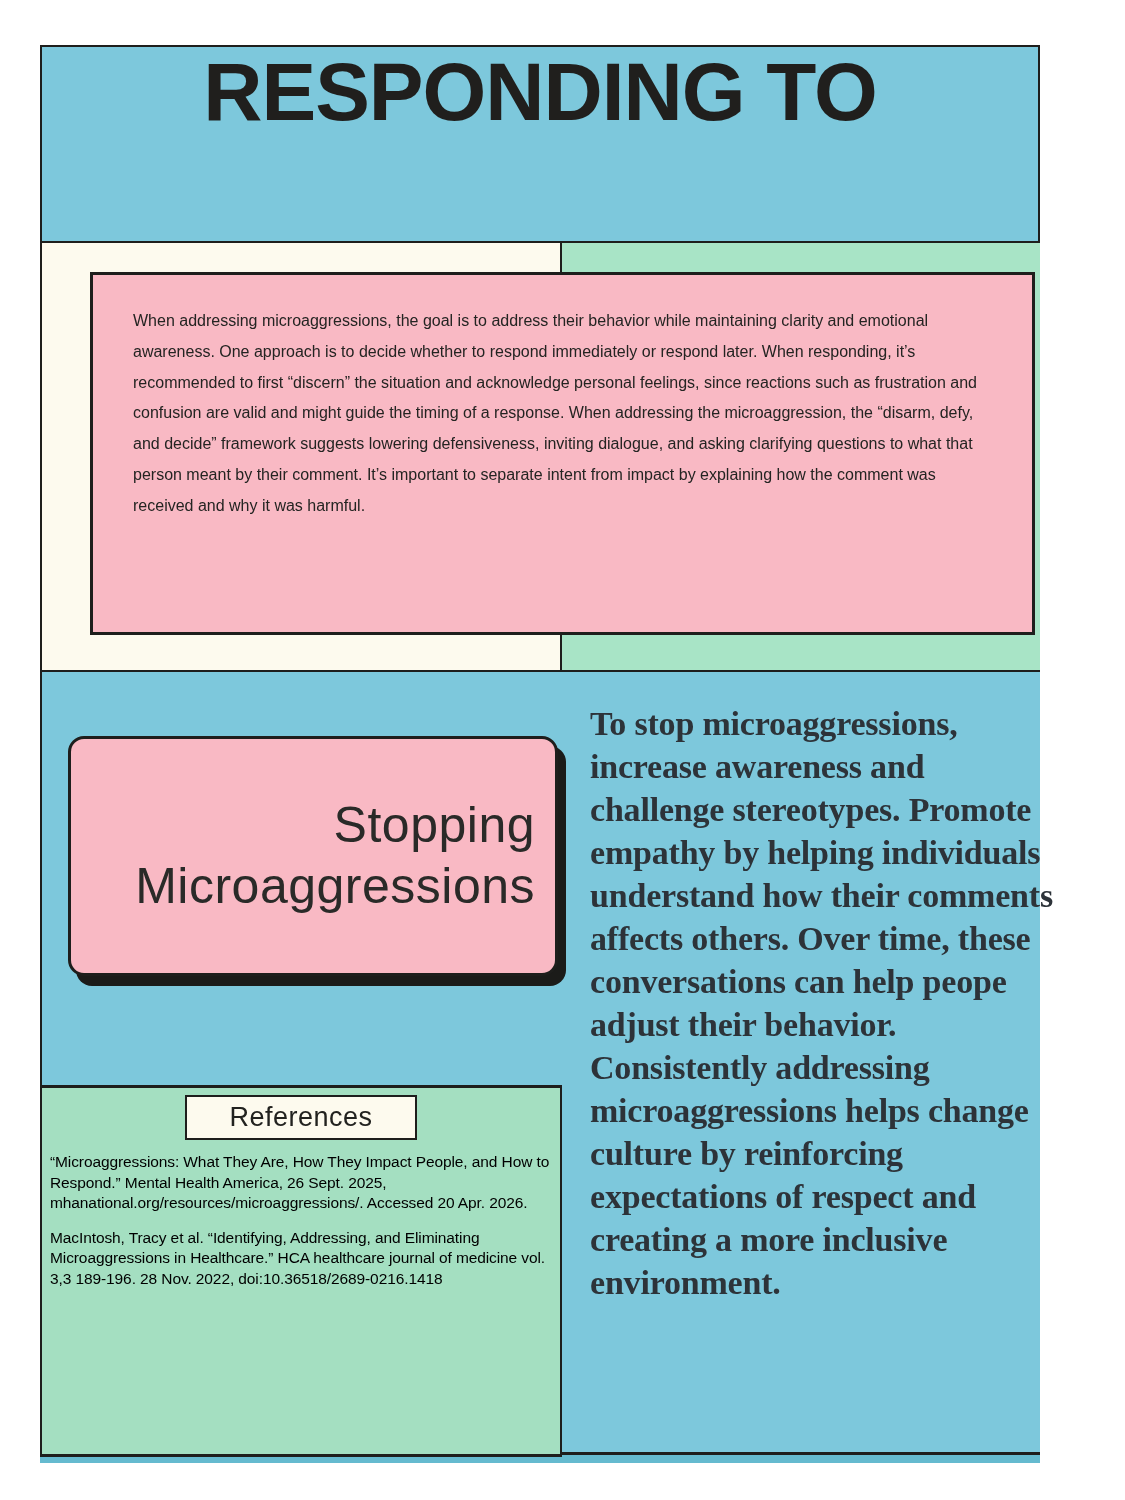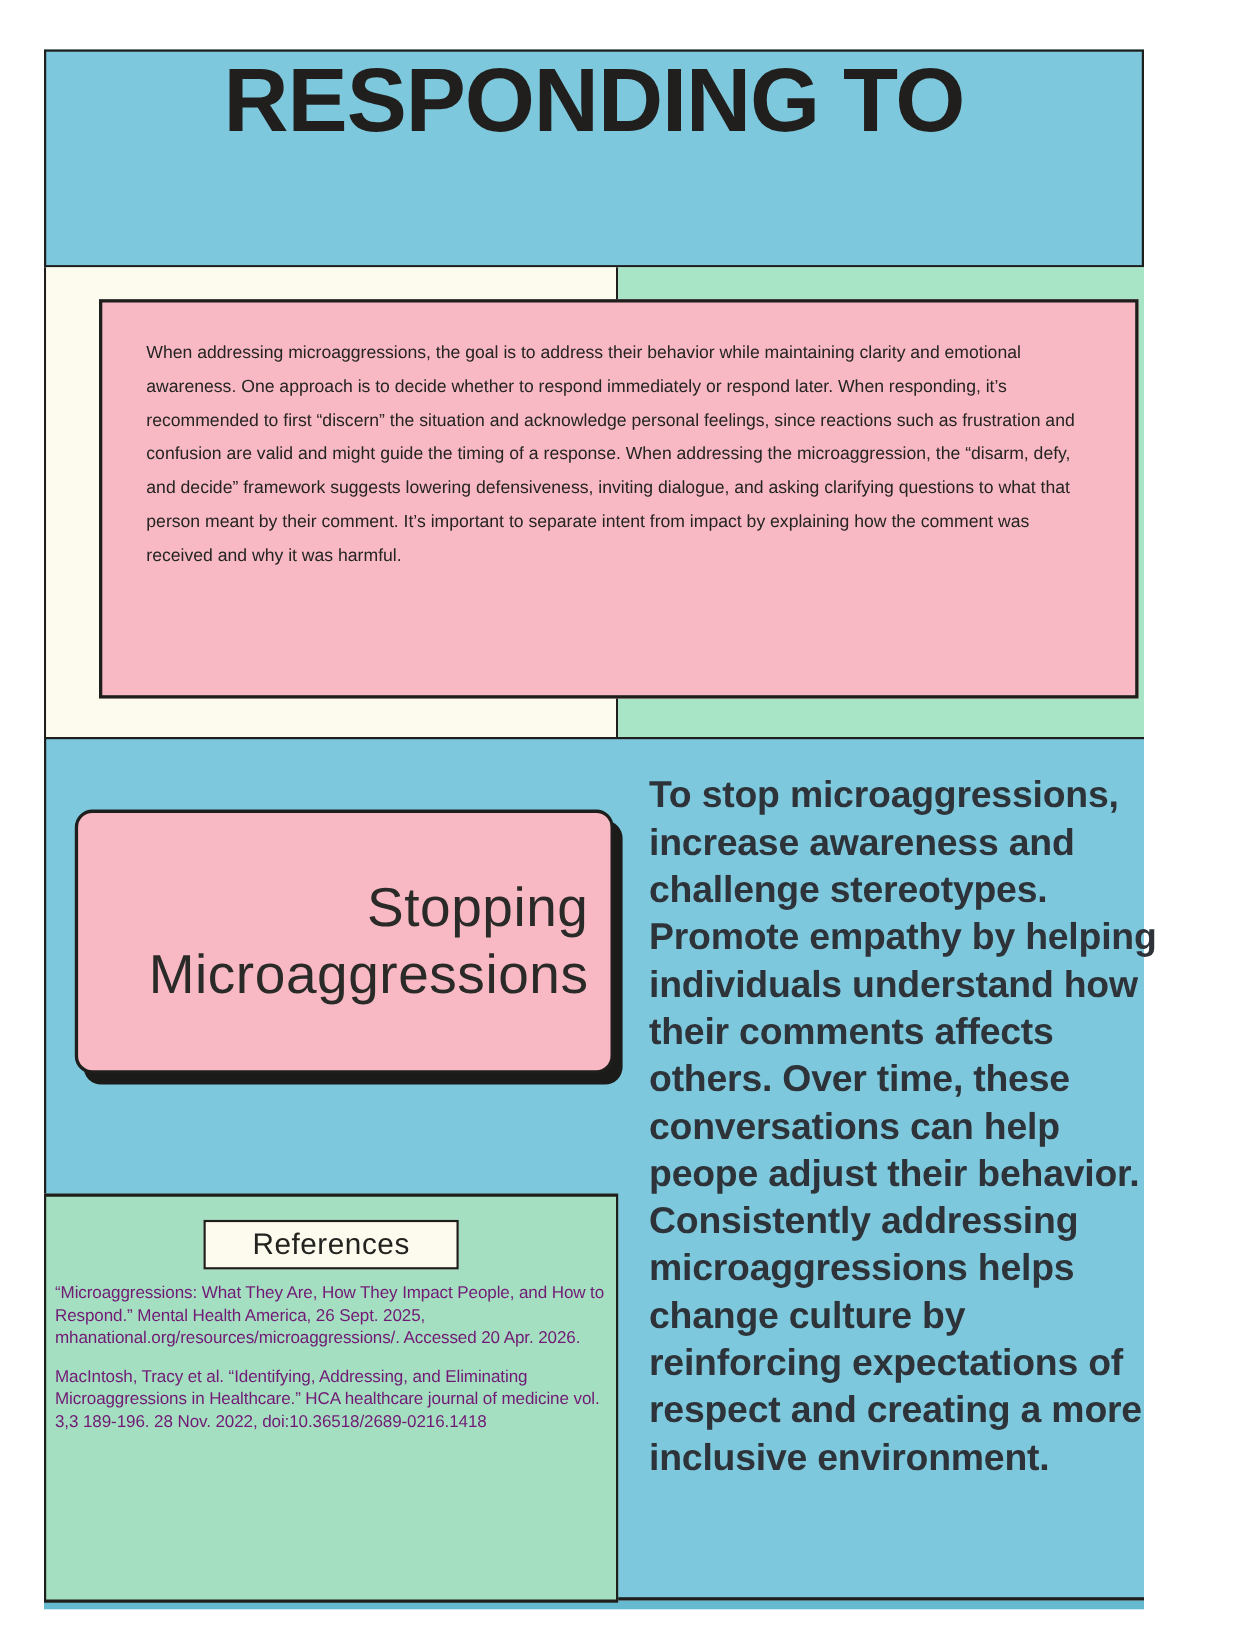--- a/index.html
+++ b/index.html
@@ -110,54 +110,55 @@
   .main-text {
     position: absolute;
     left: 548px;
     top: 30px;
     width: 472px;
     font-weight: 700;
     font-size: 34px;
     line-height: 43px;
     letter-spacing: -0.2px;
     color: var(--body-ink, #2d3339);
+    font-family: Liberation Serif, serif;
   }
 
   
   .refs {
     position: absolute;
     left: -2px;
     top: 413px;
     width: 522px;
     height: 372px;
     background: var(--refs-mint, #a4dfc1);
     border: 2px solid var(--ink, #1e1e1c);
     border-top-width: 3px;
     border-bottom-width: 3px;
   }
   .refs-label {
     width: 232px;
     height: 45px;
-    margin: 21px auto 0;
+    margin: 7px auto 0;
     background: var(--cream, #fdfaee);
     border: 2px solid var(--ink, #1e1e1c);
     display: flex;
     align-items: center;
     justify-content: center;
     font-size: 27px;
     letter-spacing: 0.5px;
     color: #22221f;
   }
   .refs-list { padding: 12px 6px 0 8px; }
   .ref {
     margin: 0 0 14px;
     font-size: 15.5px;
     line-height: 20.5px;
     letter-spacing: -0.1px;
-    color: #701a75;
+    color: #000000;
   }
 
   
   .bottom-strip {
     height: 8px;
     background: var(--bottom-strip, #65bacf);
   }
 </style>
 </head>
 <body>

